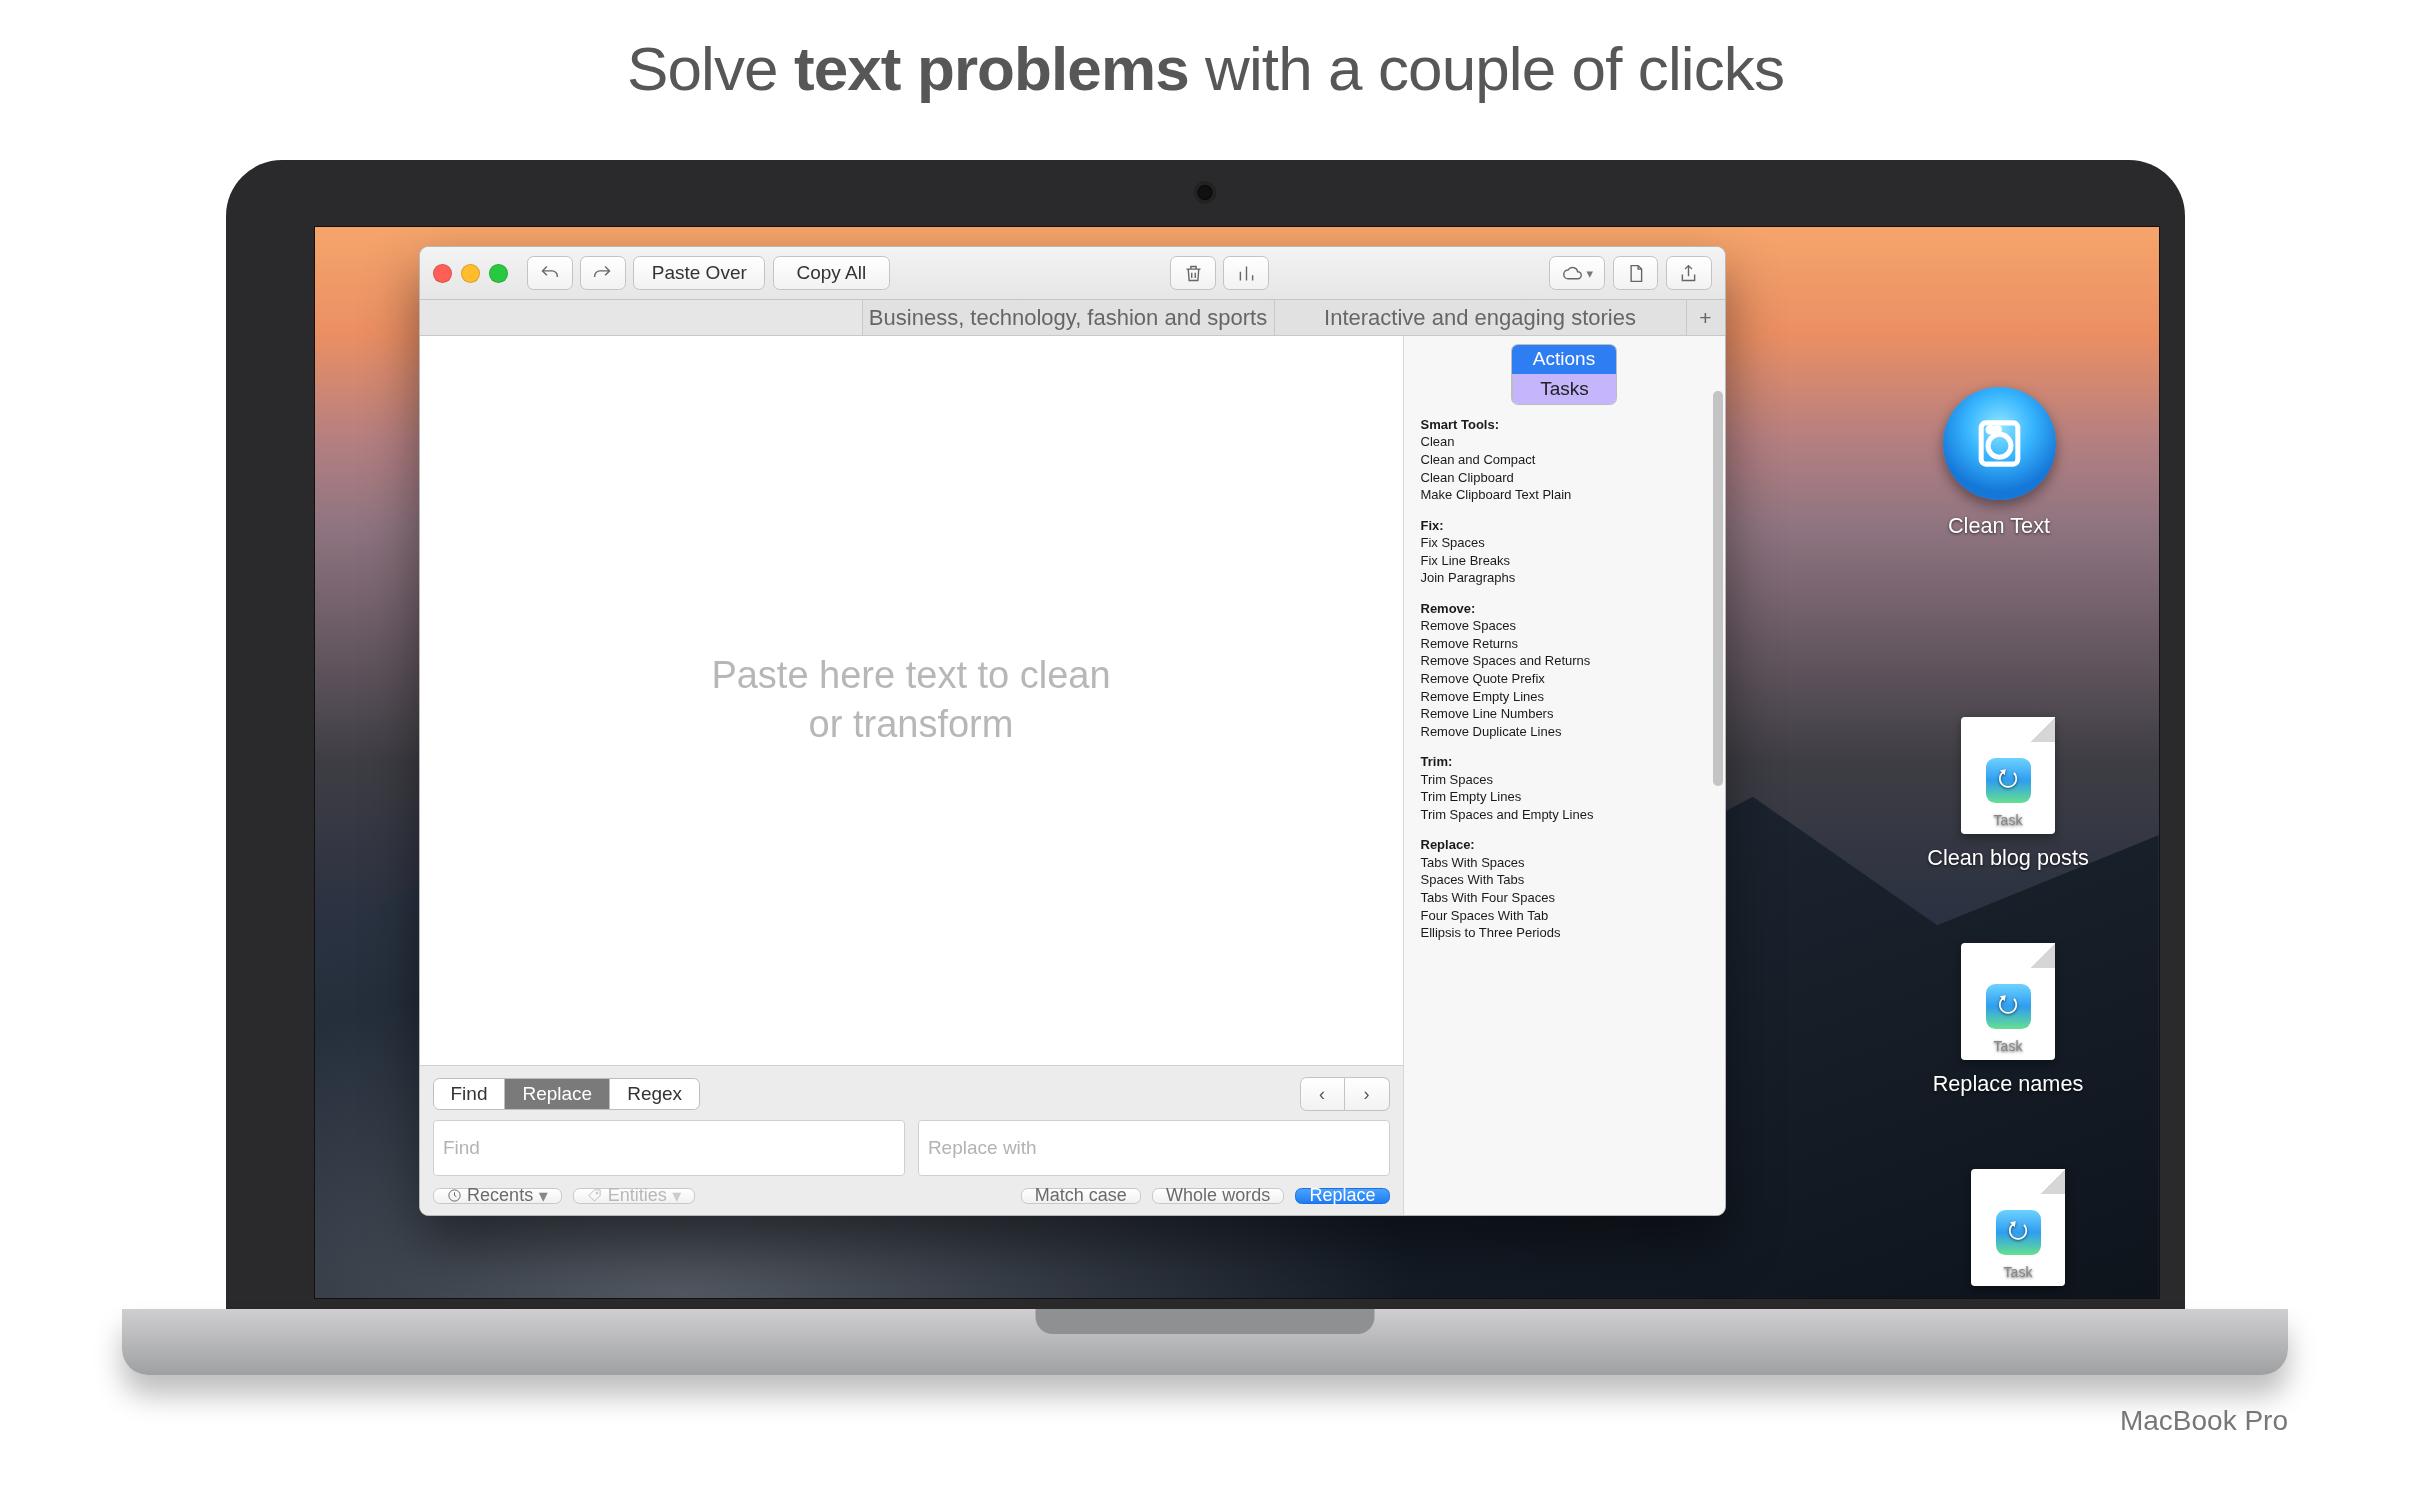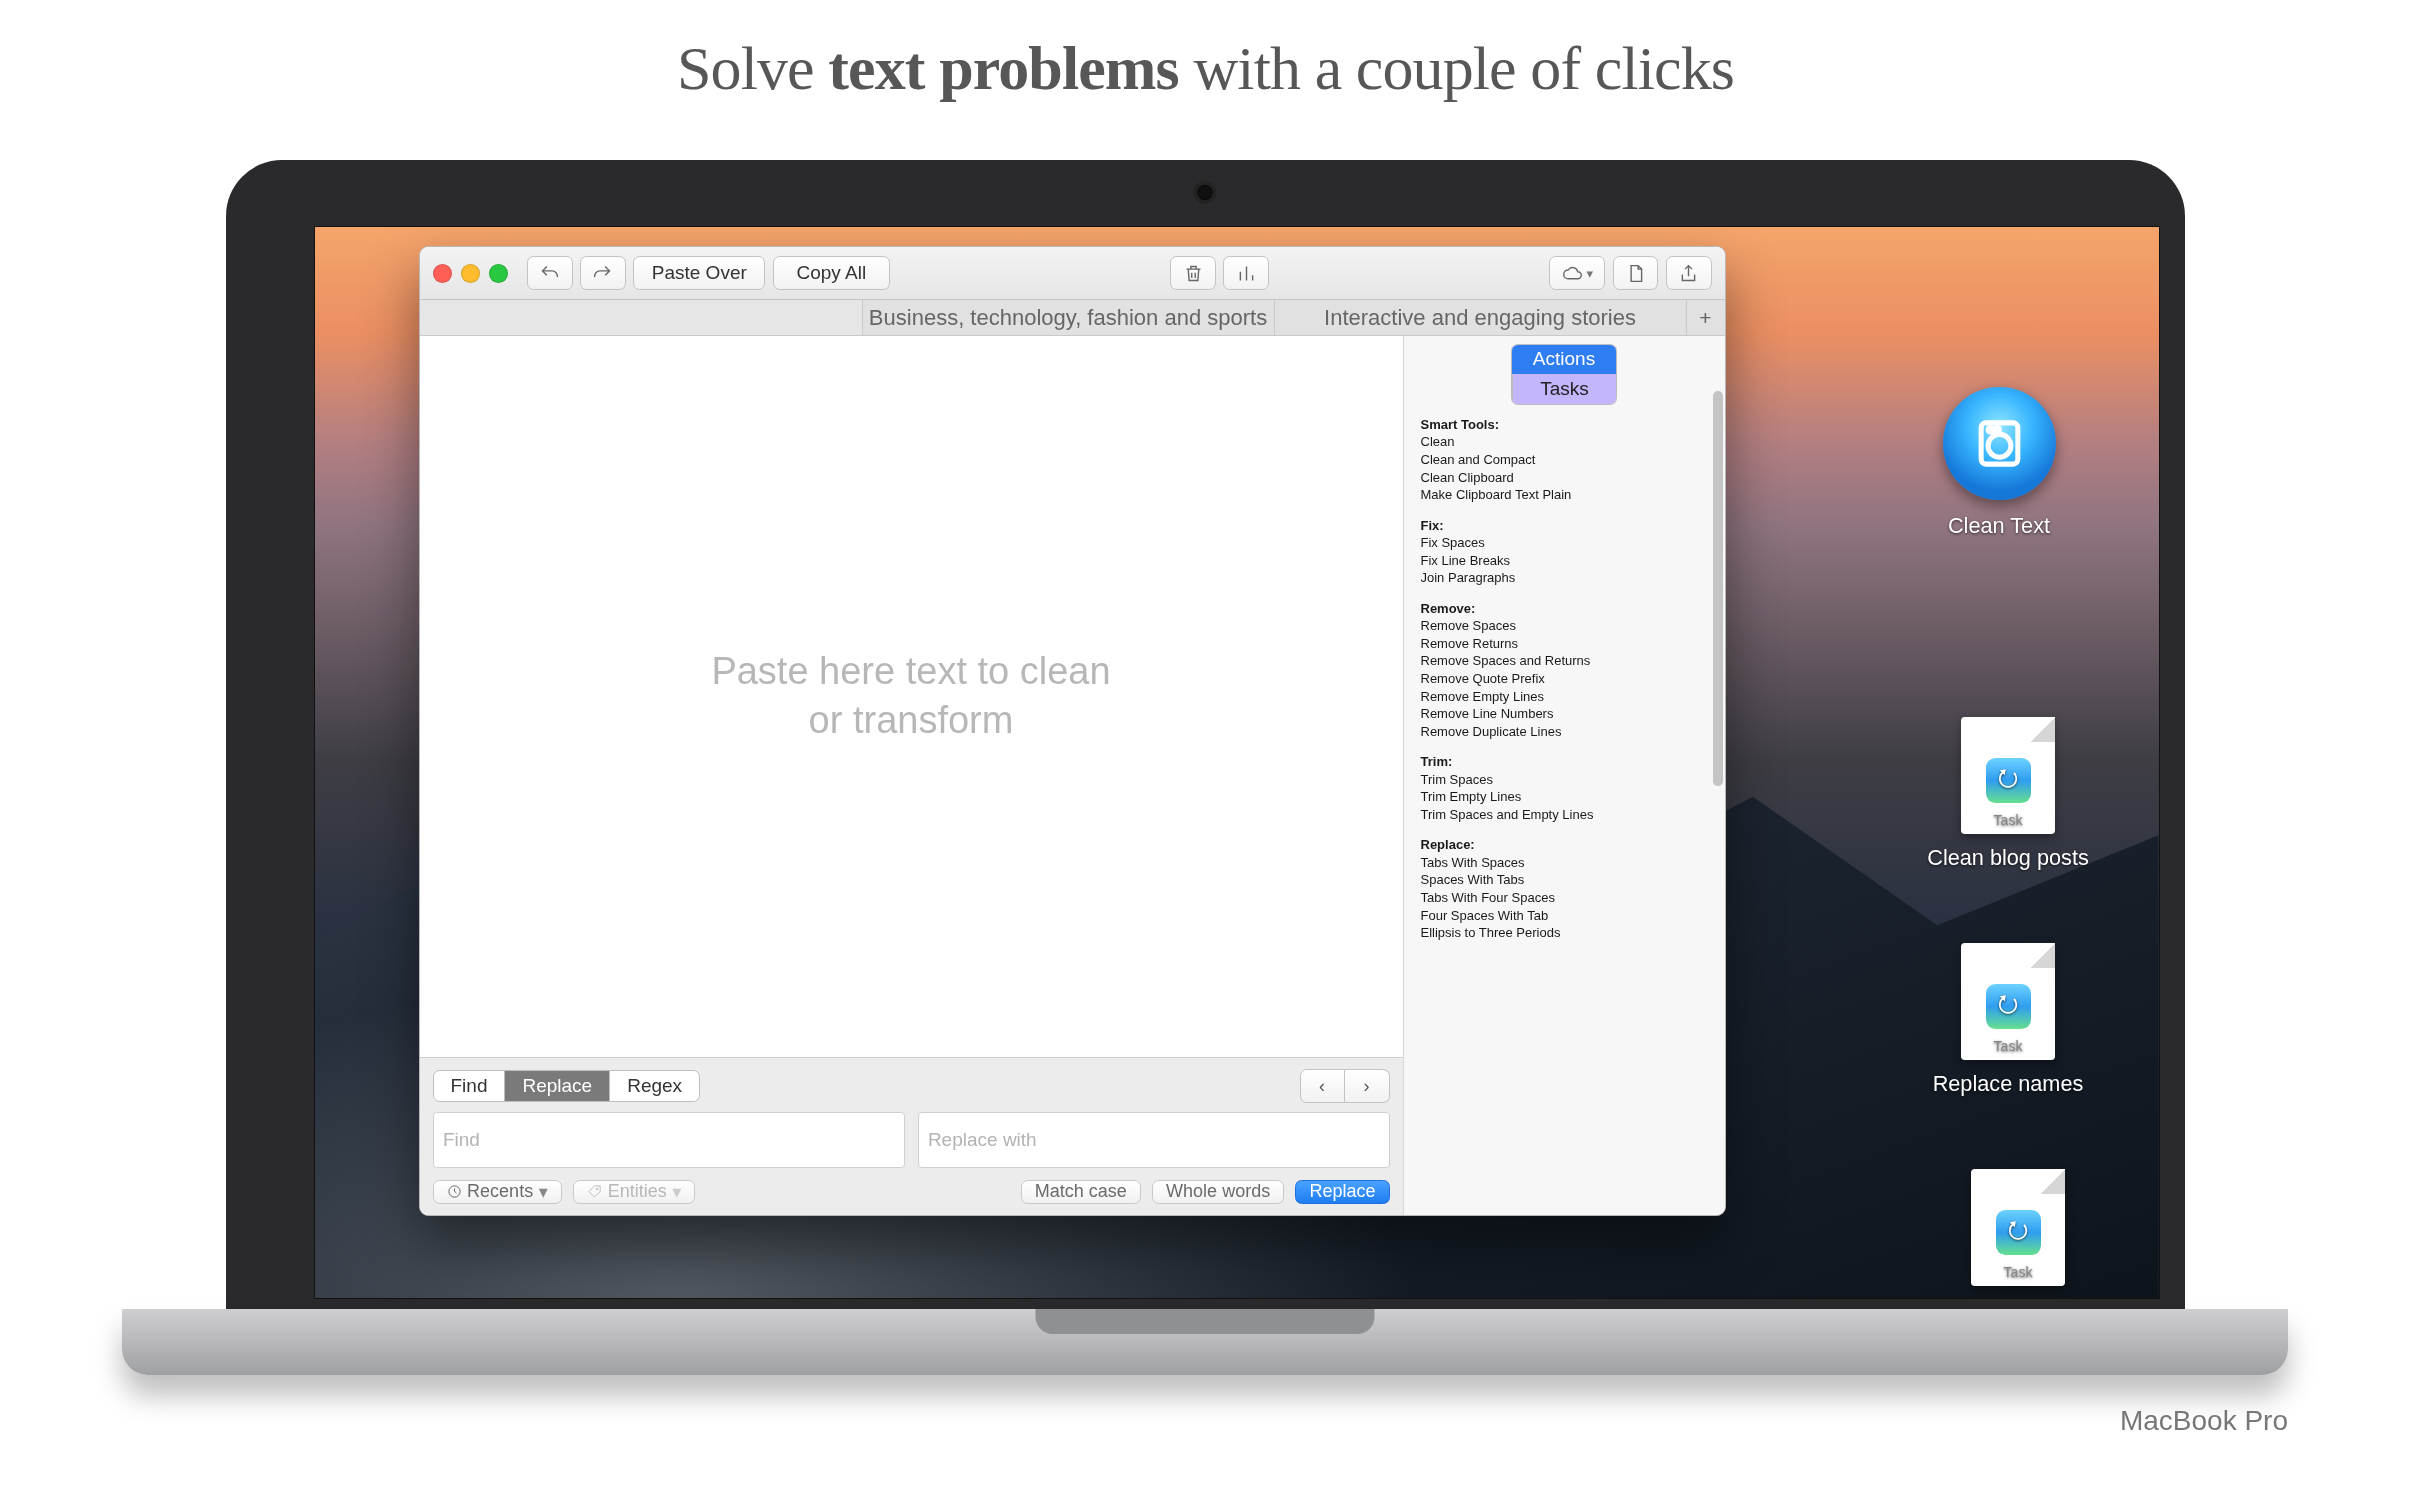--- a/index.html
+++ b/index.html
@@ -11,21 +11,20 @@
     position: relative;
     overflow: hidden;
   }
   .headline {
     text-align: center;
     font-size: 62px;
     font-weight: 300;
     color: #575757;
     margin-top: 33px;
     letter-spacing: -0.9px;
-    font-family: Liberation Serif, serif;
   }
   .headline .bold { font-weight: 600; }
   .laptop {
     position: absolute;
     left: 122px;
     top: 160px;
     width: 2166px;
   }
   .laptop-body {
     width: 1959px;
@@ -143,21 +142,21 @@
   .nav-pair .tb-btn:first-child{border-radius:6.6px 0 0 6.6px;}
   .nav-pair .tb-btn:last-child{border-radius:0 6.6px 6.6px 0; border-left:none;}
   .fields-row { display:flex; gap:13px; }
   .field {
     flex:1; height:56px; background:#fff; border:0.9px solid #cfcfcf; border-radius:3.8px;
     padding:5.6px 9.4px; font-size:19px; color:#333;
   }
   .field::placeholder{ color:#b3b3b3; }
   .bottom-row { display:flex; align-items:center; gap:11.3px; margin-top:11.3px; }
   .pill-btn {
-    height:24px; padding:0 13px; border:0.9px solid #c8c8c8; border-radius:6.6px;
+    height:16px; padding:0 13px; border:0.9px solid #c8c8c8; border-radius:6.6px;
     background:linear-gradient(#fff,#f1f1f1); font-size:18px; color:#6b6b6b; cursor:pointer;
     display:flex; align-items:center; gap:5.6px;
   }
   .pill-btn.primary { background:linear-gradient(#4aa2ff,#1f7df2); color:#fff; border-color:#1f6fe0; }
 
   
   .sidebar {
     width:322px; background:#f7f7f7; border-left:0.9px solid #d7d7d7;
     display:flex; flex-direction:column;
     position:relative;

